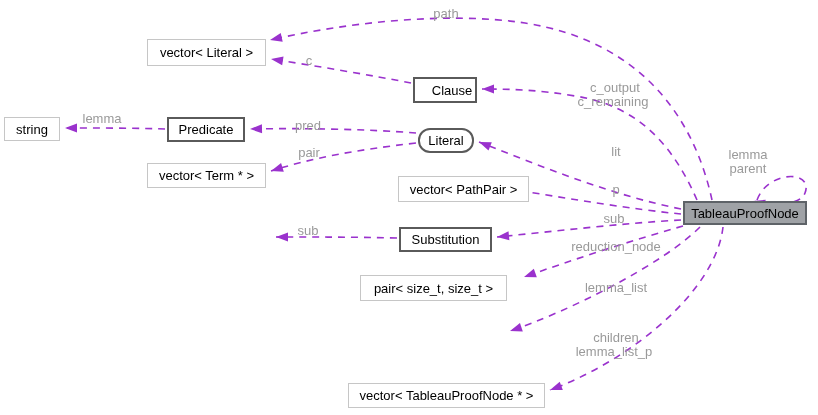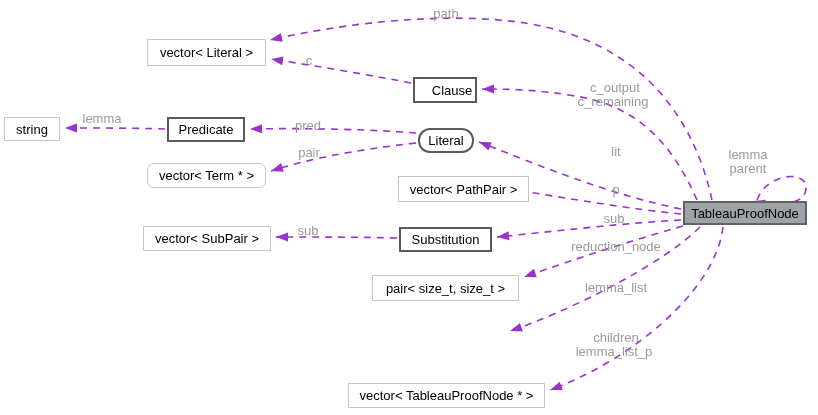--- a/index.html
+++ b/index.html
@@ -50,26 +50,25 @@
       <path d="M 723,227 C 716,290 632,360 550,390" marker-end="url(#arr)"></path>
       <path d="M 757,200 C 768,170 814,170 805,193 C 800,206 772,206 753,201" marker-end="url(#arr)"></path>
     </g>
   </svg>
 
   <div class="box" style="left:147px; top:39px;  width:119px; height:27px;">vector&lt; Literal &gt;</div>
   <div class="box cls" style="left:413px; top:77px;  width:64px;  height:26px;padding-left:14px;">Clause</div>
   <div class="box" style="left:4px;   top:117px; width:56px;  height:24px;">string</div>
   <div class="box cls" style="left:167px; top:117px; width:78px;  height:25px;">Predicate</div>
   <div class="box cls" style="left:418px; top:128px; width:56px;  height:25px;border-radius:12px;">Literal</div>
-  <div class="box" style="left:147px; top:163px; width:119px; height:25px;border-radius:7px;">vector&lt; Term * &gt;</div>
+  <div class="box" style="left:147px; top:163px; width:119px; height:25px;">vector&lt; Term * &gt;</div>
   <div class="box" style="left:380px; top:176px; width:131px; height:26px;margin-left:18px;">vector&lt; PathPair &gt;</div>
   <div class="box main" style="left:683px; top:201px; width:124px; height:24px;">TableauProofNode</div>
-  <div class="box" style="left:143px; top:226px; width:128px; height:25px;">vector&lt; SubPair &gt;</div>
   <div class="box cls" style="left:399px; top:227px; width:93px;  height:25px;">Substitution</div>
-  <div class="box" style="left:372px; top:275px; width:147px; height:26px;">pair&lt; size_t, size_t &gt;</div>
+  <div class="box" style="left:360px; top:275px; width:147px; height:26px;">pair&lt; size_t, size_t &gt;</div>
   <div class="box" style="left:348px; top:383px; width:197px; height:25px;">vector&lt; TableauProofNode * &gt;</div>
 
   <div class="elabel" style="left:446px; top:7px;">path</div>
   <div class="elabel" style="left:309px; top:54px;">c</div>
   <div class="elabel" style="left:615px; top:81px;">c_output</div>
   <div class="elabel" style="left:613px; top:95px;">c_remaining</div>
   <div class="elabel" style="left:102px; top:112px;">lemma</div>
   <div class="elabel" style="left:308px; top:119px;text-align:right;">pred</div>
   <div class="elabel" style="left:309px; top:146px;">pair</div>
   <div class="elabel" style="left:616px; top:145px;">lit</div>

